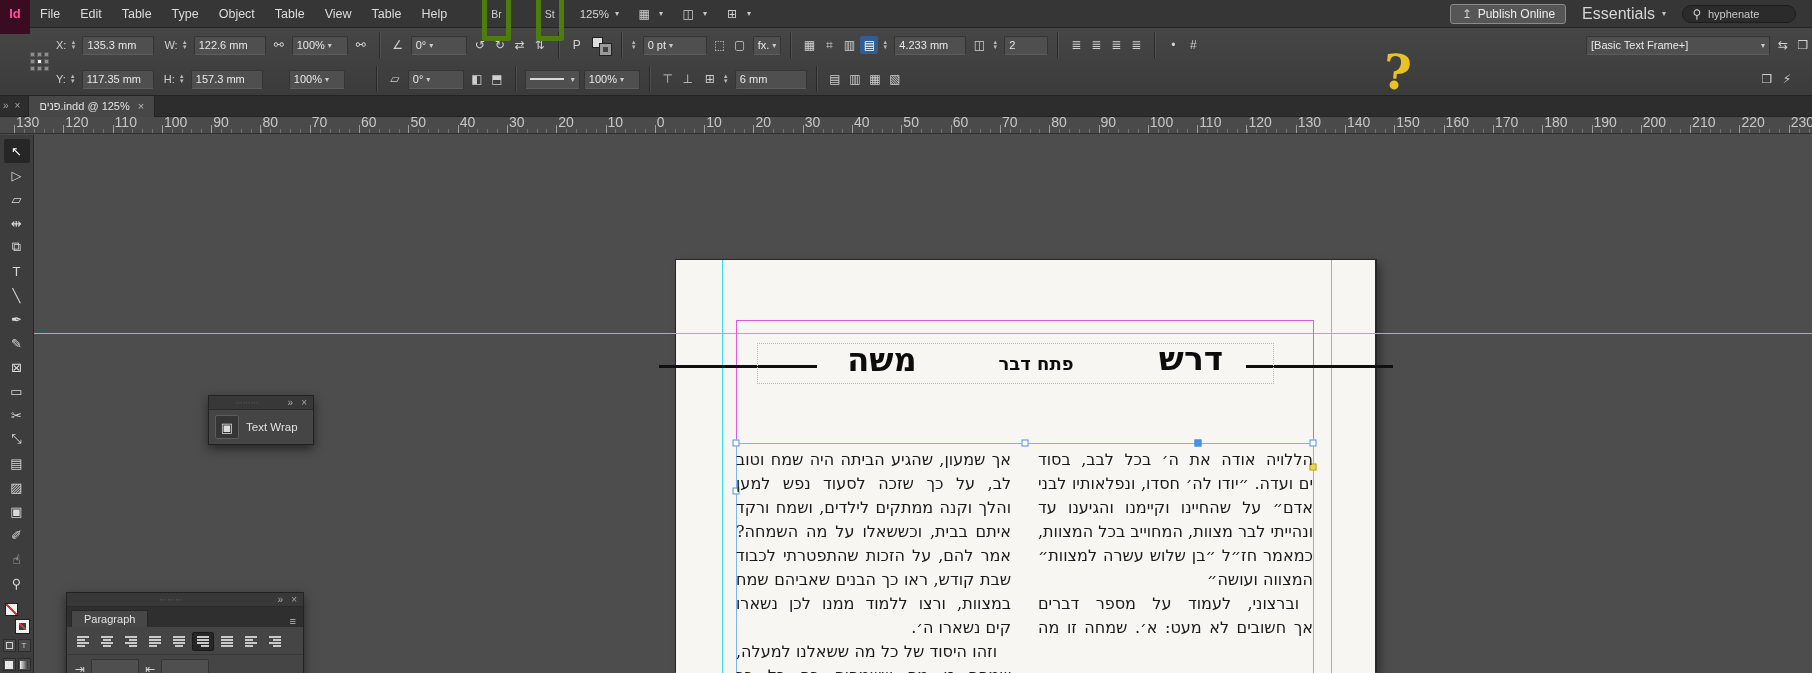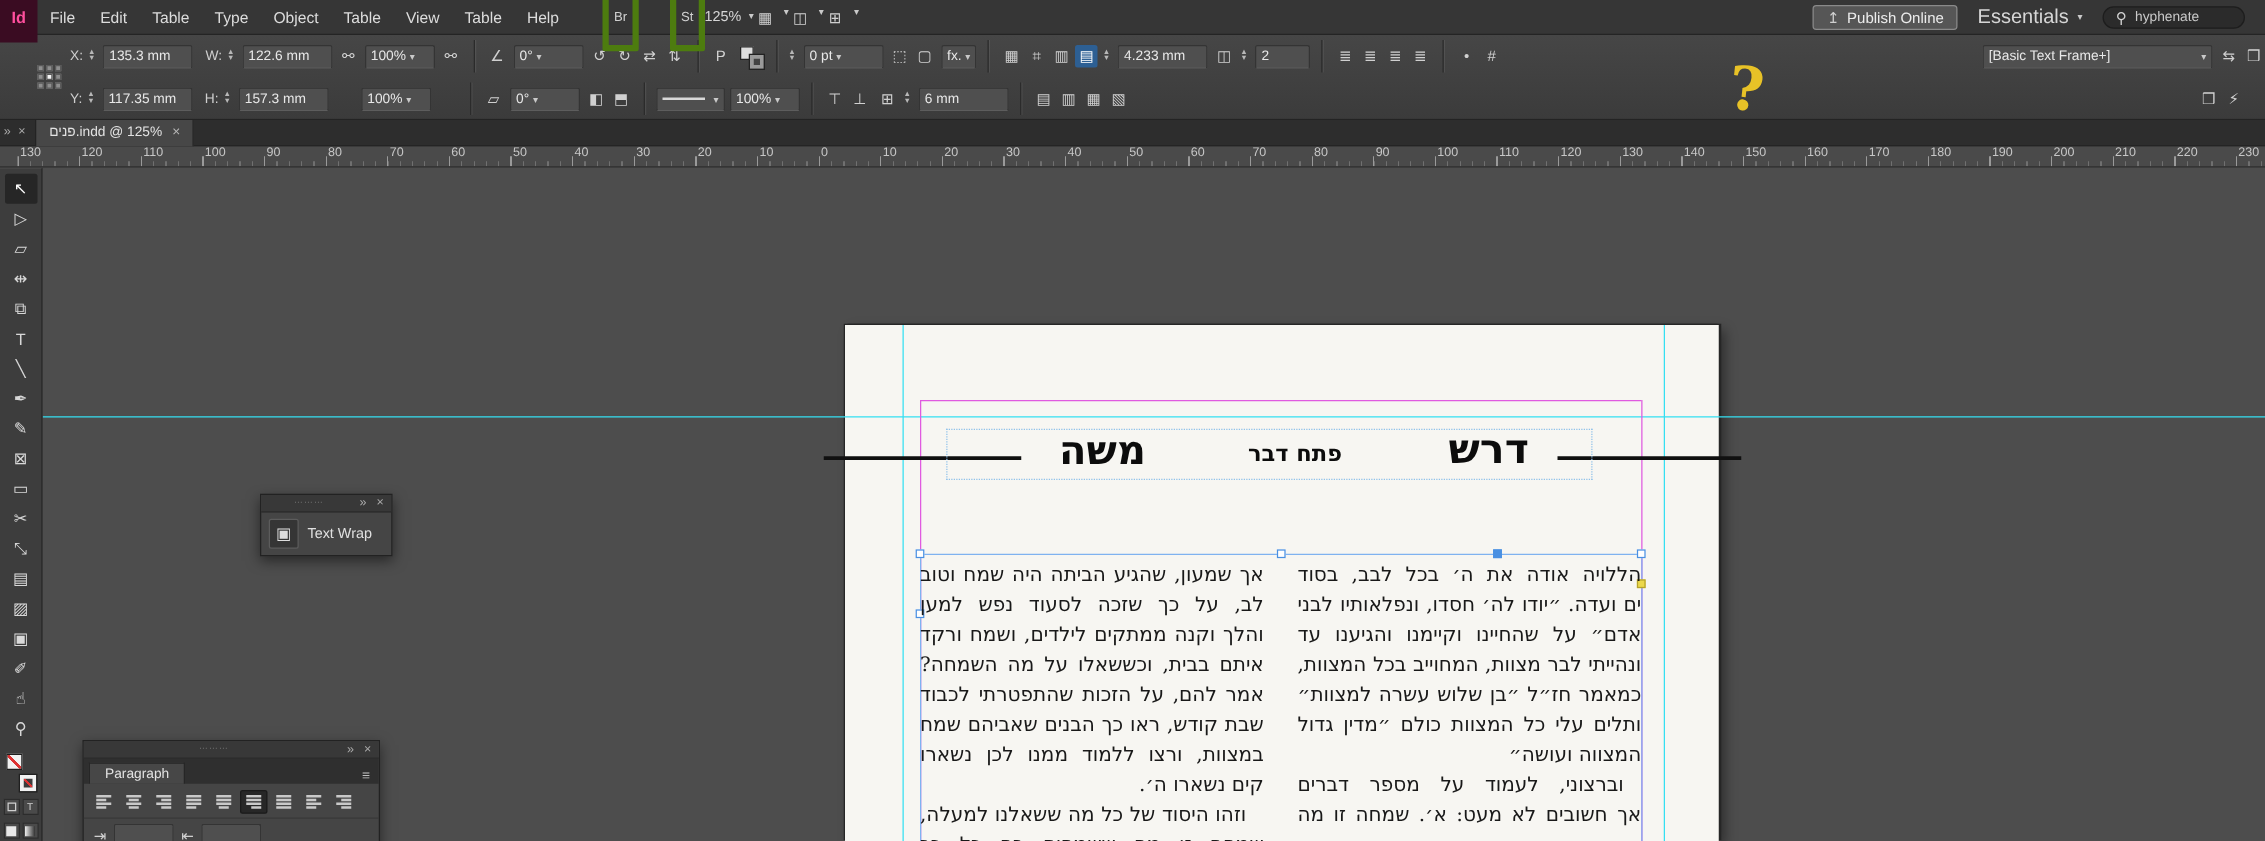--- a/index.html
+++ b/index.html
@@ -6,21 +6,21 @@
   html,body{width:1812px;height:673px}
   body{position:relative;overflow:hidden;background:#4d4d4d;font-family:"Liberation Sans","DejaVu Sans",sans-serif}
   button{background:none;border:none;color:inherit;font:inherit;cursor:default}
 
   
   #menubar{position:absolute;top:0;left:0;right:0;height:28px;background:#363636;border-bottom:1px solid #242424;display:flex;align-items:center;z-index:30}
   .logo{width:30px;height:40px;background:#3a0c22;color:#ff4f9e;font-weight:bold;font-size:13px;display:flex;align-items:center;justify-content:center}
   .menus{display:flex}
   .menu-item{padding:0 10px;font-size:12.5px;color:#dcdcdc;line-height:28px}
   .appbar-btn{margin-left:25px;padding:16px 4px;font-size:10.5px;color:#d0d0d0;border:5px solid #4d7c0f;border-radius:2px}
-  .zoom-dd,.view-dd{display:flex;align-items:flex-start;color:#d6d6d6;font-size:11.5px;gap:3px}
+  .zoom-dd,.view-dd{display:flex;align-items:center;margin-left:16px;color:#d6d6d6;font-size:11.5px;gap:3px}
   .caret{display:inline-block;color:#c9c9c9;font-size:8px;margin-left:3px}
   .caret::after{content:"▾"}
   .mb-right{margin-left:auto;display:flex;align-items:center;gap:16px;padding-right:16px}
   .publish-btn{display:flex;align-items:center;gap:5px;height:20px;padding:0 10px;background:#565656;border:1px solid #8a8a8a;border-radius:3px;color:#ececec;font-size:12px}
   .workspace-dd{display:flex;align-items:center;gap:4px;color:#d6d6d6;font-size:16px}
   .searchbox{display:flex;align-items:center;gap:5px;width:114px;height:18px;background:#2b2b2b;border:1px solid #1d1d1d;border-radius:9px;padding:0 8px;color:#c9c9c9;font-size:11px}
   .ic{display:inline-flex;align-items:center;justify-content:center;width:18px;height:18px;font-size:12px;color:#d0d0d0}
   .ic.sel{background:#2d5f93;border-radius:2px;color:#fff}
 
   
@@ -46,21 +46,21 @@
   
   #tabbar{position:absolute;top:96px;left:0;right:0;height:21px;background:#2d2d2d;border-bottom:1px solid #242424;display:flex;align-items:center;z-index:28}
   .mini{color:#a8a8a8;font-size:10px;padding:0 3px;line-height:1}
   .tab{display:flex;align-items:center;gap:8px;height:21px;margin-left:5px;padding:0 10px;background:#474747;border-left:1px solid #232323;border-right:1px solid #232323;color:#e2e2e2;font-size:11px}
   .tab-close{color:#b8b8b8;font-size:11px}
 
   
   #ruler{position:absolute;top:117px;left:0;right:0;height:17px;background-color:#4a4a4a;border-bottom:1px solid #2f2f2f;display:flex;padding-left:14px;overflow:hidden;z-index:27;
     background-image:repeating-linear-gradient(to right,#9a9a9a 0 1px,transparent 1px 49.3px),repeating-linear-gradient(to right,#707070 0 1px,transparent 1px 9.86px);
     background-position:14px bottom,14px bottom;background-size:calc(100% - 14px) 8px,calc(100% - 14px) 4px;background-repeat:no-repeat}
-  .ruler-cell{flex:0 0 49.3px;font-size:10px;color:#c6c6c6;padding-left:2px;line-height:11px}
+  .ruler-cell{flex:0 0 49.3px;font-size:14px;color:#c6c6c6;padding-left:2px;line-height:11px}
 
   
   #toolbar{position:absolute;left:0;top:134px;width:34px;height:539px;background:#3d3d3d;border-right:1px solid #292929;border-top:1px solid #4a4a4a;display:flex;flex-direction:column;align-items:center;padding-top:4px;z-index:26}
   .tools{display:flex;flex-direction:column;align-items:center}
   .tool{width:26px;height:24px;display:flex;align-items:center;justify-content:center;color:#d8d8d8;font-size:13px;border-radius:2px}
   .tool.sel{background:#262626;color:#fff}
   .swatches{position:relative;width:26px;height:30px;margin-top:8px}
   .sw-fill{position:absolute;left:1px;top:0;width:13px;height:13px;border:1px solid #1f1f1f;background:#f2f2f2 linear-gradient(45deg,transparent 42%,#d33 42%,#d33 58%,transparent 58%)}
   .sw-stroke{position:absolute;right:1px;bottom:0;width:13px;height:13px;border:3px solid #f2f2f2;outline:1px solid #1f1f1f;background:linear-gradient(45deg,transparent 42%,#d33 42%,#d33 58%,transparent 58%)}
   .mini-tools{display:flex;gap:2px;margin-top:6px}
@@ -476,21 +476,20 @@
       <div class="line ind">וזהו היסוד של כל מה ששאלנו למעלה,</div>
       <div class="line">שמחה זו מה ששמחים בה כל כך</div>
     </div>
   <div class="col" style="left:1038px;top:314px">
 
   <div class="line">הללויה אודה את ה׳ בכל לבב, בסוד ישר-</div>
       <div class="line">ים ועדה. ״יודו לה׳ חסדו, ונפלאותיו לבני</div>
       <div class="line">אדם״ על שהחיינו וקיימנו והגיענו עד הלום,</div>
       <div class="line">ונהייתי לבר מצוות, המחוייב בכל המצוות,</div>
       <div class="line">כמאמר חז״ל ״בן שלוש עשרה למצוות״</div>
-      <div class="line">ותלים עלי כל המצוות כולם ״מדין גדול</div>
       <div class="line end">המצווה ועושה״</div>
       <div class="line ind">וברצוני, לעמוד על מספר דברים קטנים,</div>
       <div class="line">אך חשובים לא מעט: א׳. שמחה זו מה</div>
     </div>
 </div>
 
 <div id="toolbar">
   <div class="tools">
 
   <button class="tool sel">

